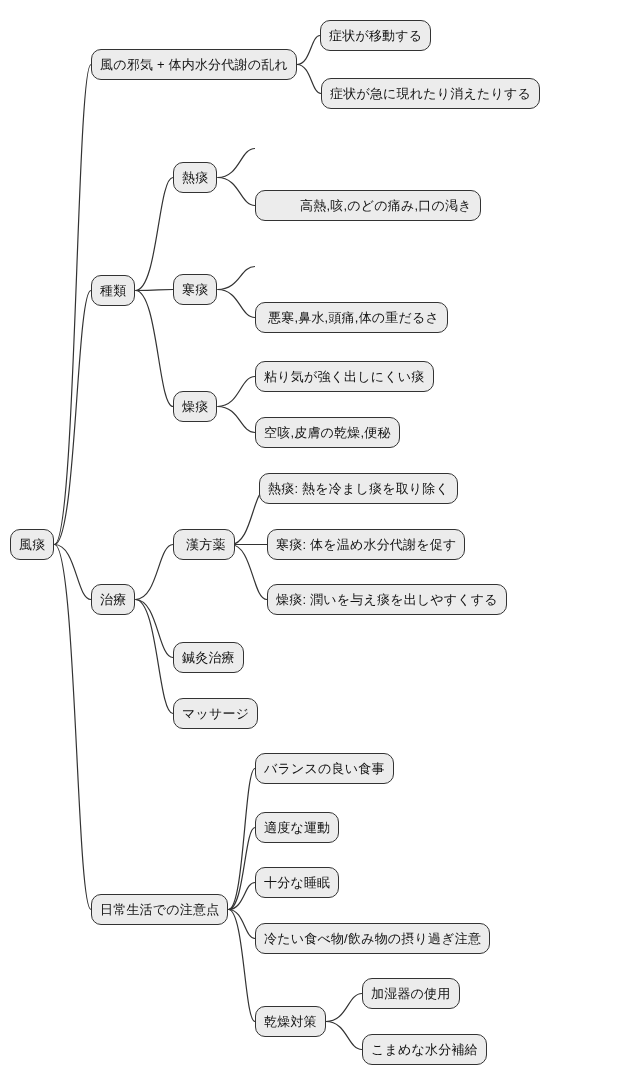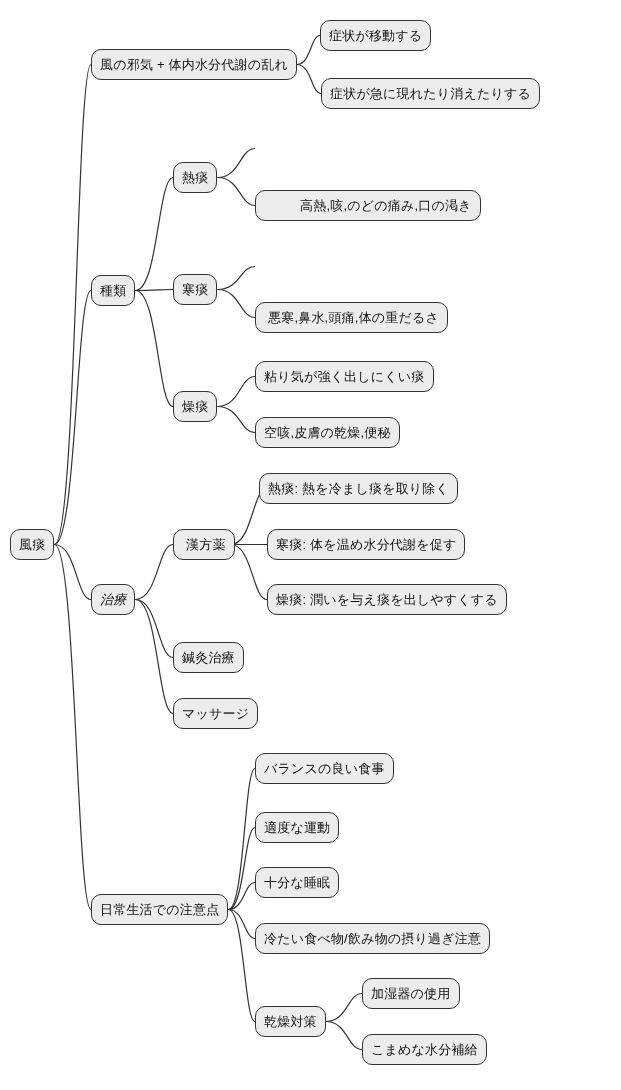--- a/index.html
+++ b/index.html
@@ -75,21 +75,21 @@
     <div class="node" style="left: 320px; top: 20px;">症状が移動する</div>
     <div class="node" style="left: 321px; top: 78px;">症状が急に現れたり消えたりする</div>
     <div class="node" style="left: 91px; top: 275px;">種類</div>
     <div class="node" style="left: 173px; top: 162px;">熱痰</div>
     <div class="node" style="left: 255px; top: 190px; padding-left: 44px;">高熱,咳,のどの痛み,口の渇き</div>
     <div class="node" style="left: 173px; top: 274px;">寒痰</div>
     <div class="node" style="left: 255px; top: 302px; padding-left: 12px;">悪寒,鼻水,頭痛,体の重だるさ</div>
     <div class="node" style="left: 173px; top: 391px;">燥痰</div>
     <div class="node" style="left: 255px; top: 361px;">粘り気が強く出しにくい痰</div>
     <div class="node" style="left: 255px; top: 417px;">空咳,皮膚の乾燥,便秘</div>
-    <div class="node" style="left: 91px; top: 584px; font-style: italic;">治療</div>
+    <div class="node" style="left: 91px; top: 584px;">治療</div>
     <div class="node" style="left: 173px; top: 529px; padding-left: 12px;">漢方薬</div>
     <div class="node" style="left: 259px; top: 473px;">熱痰: 熱を冷まし痰を取り除く</div>
     <div class="node" style="left: 267px; top: 529px;">寒痰: 体を温め水分代謝を促す</div>
     <div class="node" style="left: 267px; top: 584px;">燥痰: 潤いを与え痰を出しやすくする</div>
     <div class="node" style="left: 173px; top: 642px;">鍼灸治療</div>
     <div class="node" style="left: 173px; top: 698px;">マッサージ</div>
     <div class="node" style="left: 91px; top: 894px;">日常生活での注意点</div>
     <div class="node" style="left: 255px; top: 753px;">バランスの良い食事</div>
     <div class="node" style="left: 255px; top: 812px;">適度な運動</div>
     <div class="node" style="left: 255px; top: 867px;">十分な睡眠</div>

